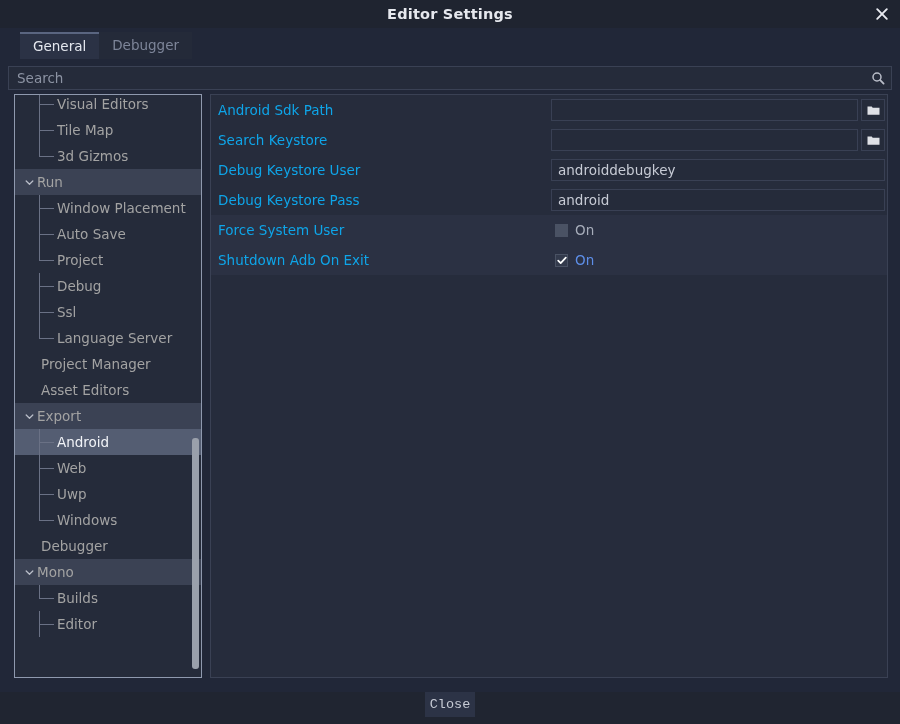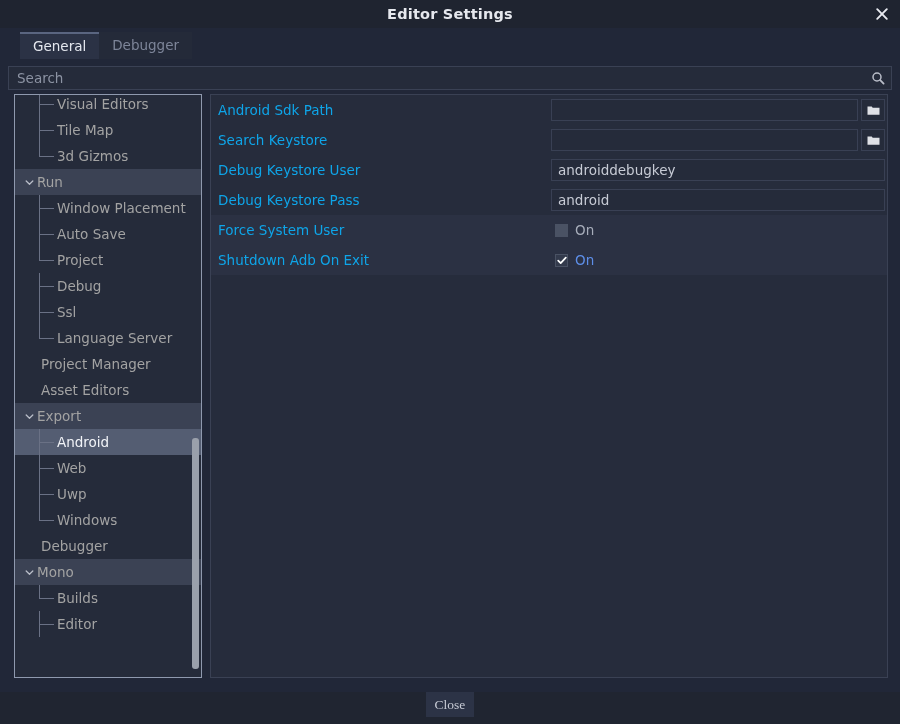--- a/index.html
+++ b/index.html
@@ -295,21 +295,21 @@
   }
   .close-action {
     margin-top: 6px;
     min-width: 48px;
     height: 25px;
     line-height: 25px;
     padding: 0 5px;
     background: #2c3346;
     color: #c7cbd5;
     font-size: 13.5px;
-    font-family: Liberation Serif, serif;
+    font-family: Liberation Mono, monospace;
     border: none;
     cursor: pointer;
     text-align: center;
   }
 </style>
 </head>
 <body>
 
 <div class="window">
 

